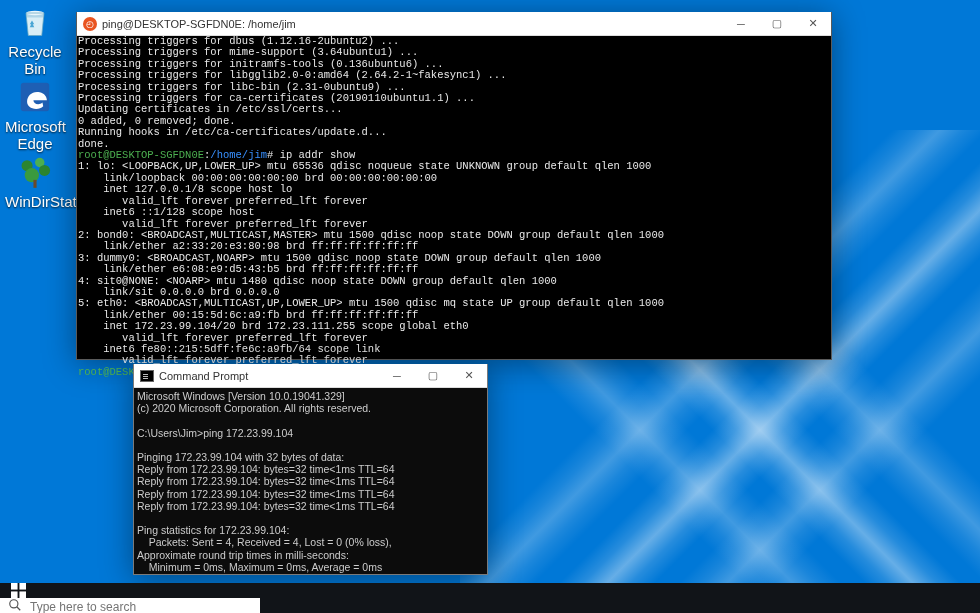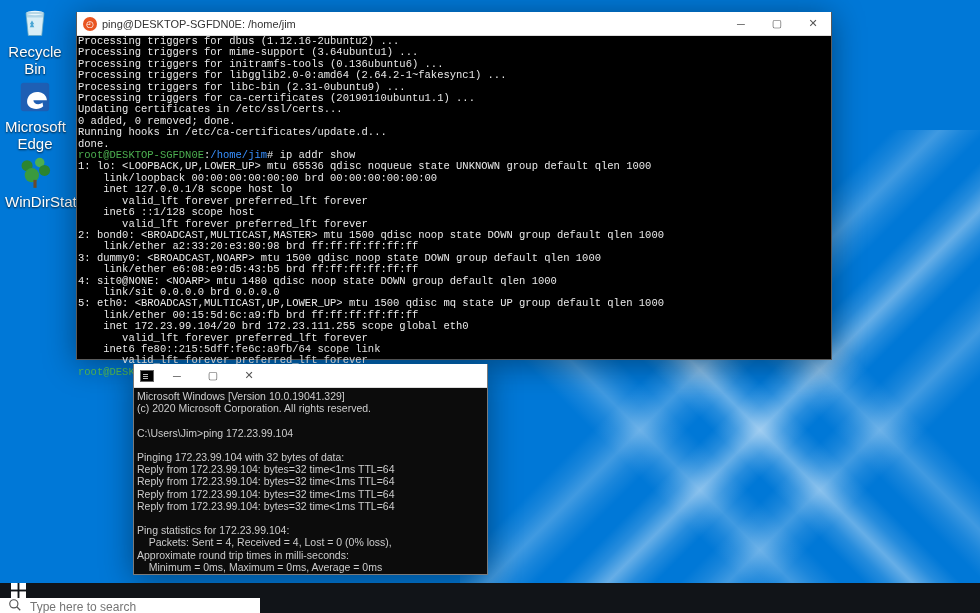--- a/index.html
+++ b/index.html
@@ -193,20 +193,21 @@
     inet 172.23.99.104/20 brd 172.23.111.255 scope global eth0
        valid_lft forever preferred_lft forever
     inet6 fe80::215:5dff:fe6c:a9fb/64 scope link
        valid_lft forever preferred_lft forever
 <span class="green">root@DESKTOP-SGFDN0E</span>:<span class="blue">/home/jim</span># <span class="hl"> </span></div>
 </div>
 
 <div class="window cmd">
   <div class="titlebar">
     <div class="icon"></div>
+    <div class="title">Command Prompt</div>
     <div class="winbtns">
       <div class="winbtn">─</div>
       <div class="winbtn">▢</div>
       <div class="winbtn close">✕</div>
     </div>
   </div>
   <div class="cbody" id="cmd-body">Microsoft Windows [Version 10.0.19041.329]
 (c) 2020 Microsoft Corporation. All rights reserved.
 
 C:\Users\Jim&gt;ping 172.23.99.104

